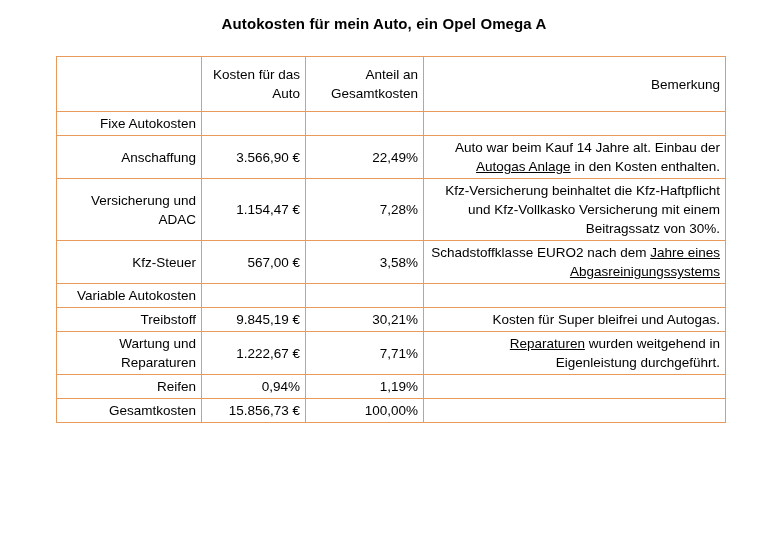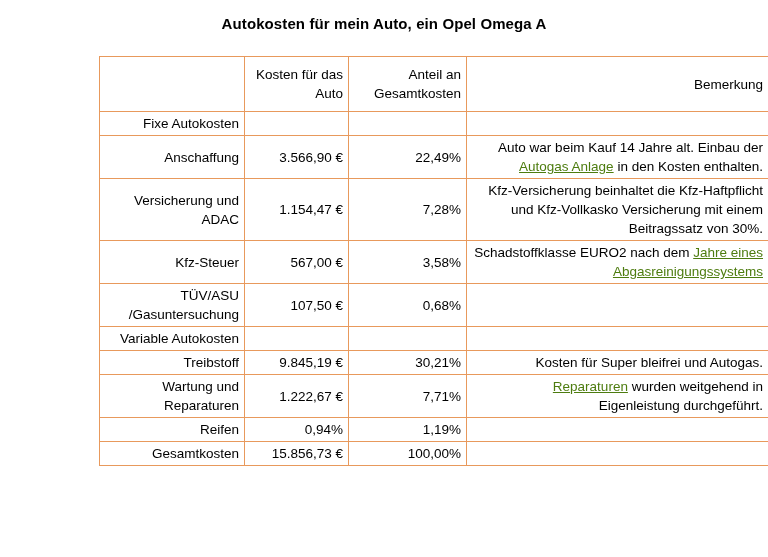--- a/index.html
+++ b/index.html
@@ -20,36 +20,35 @@
     letter-spacing: 0.1px;
   }
   table.cost-table {
     position: absolute;
     left: 56px;
     top: 56px;
     width: 669px;
     border-collapse: collapse;
     table-layout: fixed;
     font-size: 13.5px;
-    margin-left: 43px;
   }
   table.cost-table td {
     border: 1px solid #e8995c;
     text-align: right;
     vertical-align: middle;
     padding: 2px 5px;
     line-height: 19px;
     overflow: hidden;
   }
   tr.header-row td {
     height: 50px;
   }
   .bold { font-weight: normal; }
   a.table-link {
-    color: #4d7c0f;
+    color: #000000;
     text-decoration: underline;
     cursor: pointer;
   }
 </style>
 </head>
 <body>
 
 <div class="page-title">Autokosten für mein Auto, ein Opel Omega A</div>
 
 <table class="cost-table">
@@ -88,26 +87,20 @@
       <td>Kfz-Versicherung beinhaltet die Kfz-Haftpflicht und Kfz-Vollkasko Versicherung mit einem Beitragssatz von 30%.</td>
     </tr>
 
     <tr>
       <td>Kfz-Steuer</td>
       <td>567,00 €</td>
       <td>3,58%</td>
       <td><span>Schadstoffklasse EURO2 nach dem </span><a class="table-link">Jahre eines Abgasreinigungssystems</a></td>
     </tr>
 
-    <tr>
-      <td>TÜV/ASU /Gasuntersuchung</td>
-      <td>107,50 €</td>
-      <td>0,68%</td>
-      <td></td>
-    </tr>
 
     <tr>
       <td>Variable Autokosten</td>
       <td></td>
       <td></td>
       <td></td>
     </tr>
 
     <tr>
       <td>Treibstoff</td>

